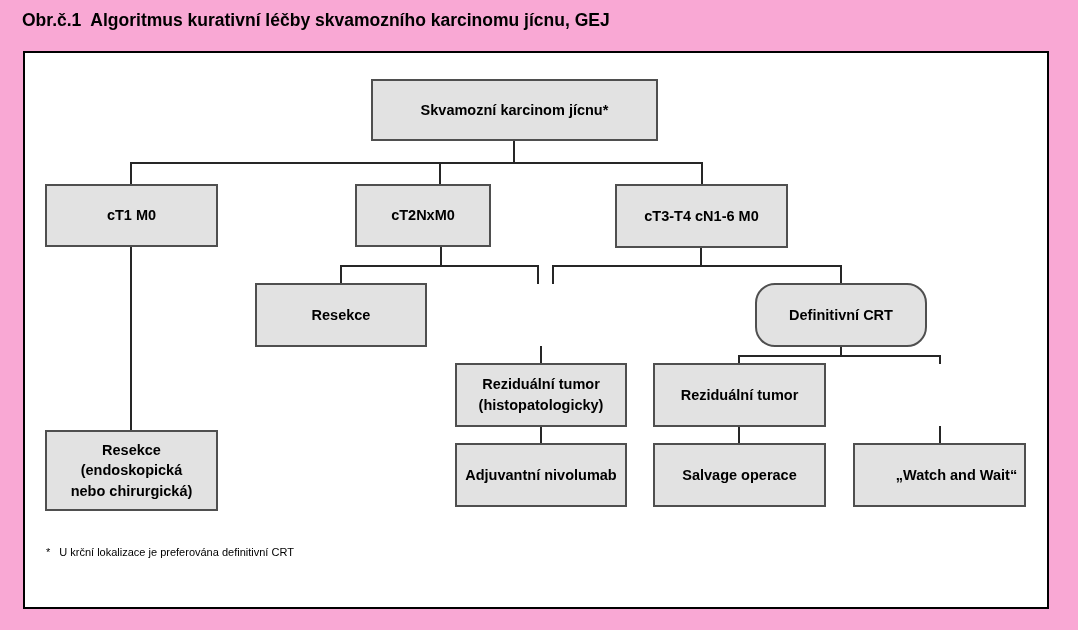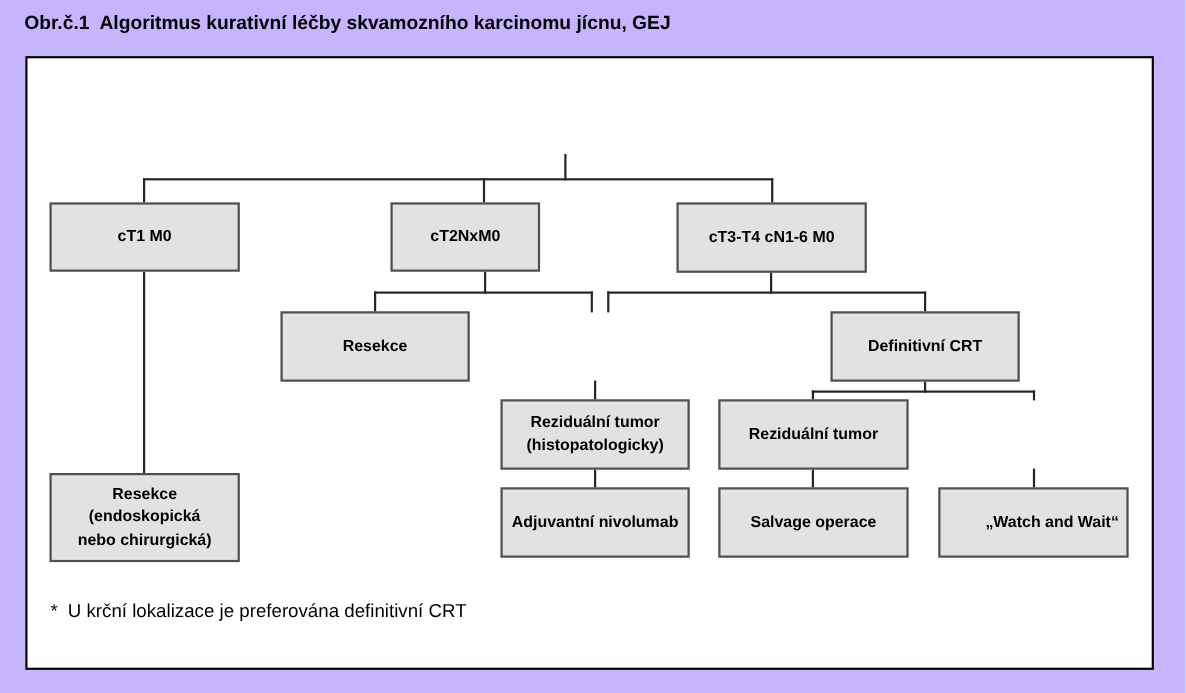--- a/index.html
+++ b/index.html
@@ -1,20 +1,20 @@
 <!DOCTYPE html>
 <html><head>
 <meta charset="utf-8">
 <style>
   html, body { margin: 0; padding: 0; background: #ffffff; }
   .canvas {
     position: relative;
     width: 1078px;
     height: 630px;
-    background: #c4b5fd;
+    background: #f9a8d4;
     font-family: "Liberation Sans", sans-serif;
     color: #000;
     overflow: hidden;
   }
   .fig-title {
     position: absolute;
     left: 22px;
     top: 10px;
     font-size: 17.5px;
     font-weight: bold;
@@ -50,33 +50,33 @@
     white-space: pre-line;
     padding: 2px 6px;
   }
   
   #n-root   { left: 371px; top: 79px;  width: 287px; height: 62px; }
   #n-ct1    { left: 45px;  top: 184px; width: 173px; height: 63px; }
   #n-ct2    { left: 355px; top: 184px; width: 136px; height: 63px; }
   #n-ct34   { left: 615px; top: 184px; width: 173px; height: 64px; }
   #n-res    { left: 255px; top: 283px; width: 172px; height: 64px; }
   #n-neo    { left: 455px; top: 283px; width: 172px; height: 64px; }
-  #n-def    { left: 755px; top: 283px; width: 172px; height: 64px; }
+  #n-def    { left: 755px; top: 283px; width: 172px; height: 64px; border-radius: 20px; }
   #n-rezh   { left: 455px; top: 363px; width: 172px; height: 64px; }
   #n-rez    { left: 653px; top: 363px; width: 173px; height: 64px; }
   #n-klin   { left: 853px; top: 363px; width: 173px; height: 64px; }
   #n-resend { left: 45px;  top: 430px; width: 173px; height: 81px; }
   #n-adj    { left: 455px; top: 443px; width: 172px; height: 64px; }
   #n-sal    { left: 653px; top: 443px; width: 173px; height: 64px; }
   #n-watch  { left: 853px; top: 443px; width: 173px; height: 64px; padding-left: 40px; }
   .footnote {
     position: absolute;
     left: 46px;
     top: 546px;
-    font-size: 17px;
+    font-size: 11px;
     white-space: nowrap;
   }
   .footnote .marker { margin-right: 9px; }
 </style>
 </head>
 <body>
 
 <div class="canvas">
 
   <div class="fig-title">
@@ -107,20 +107,21 @@
 
   <div class="vline" style="left:840px; top:346px; width:2px; height:11px;"></div>
   <div class="hline" style="left:738px; top:355px; width:203px; height:2px;"></div>
   <div class="vline" style="left:738px; top:355px; width:2px; height:9px;"></div>
   <div class="vline" style="left:939px; top:355px; width:2px; height:9px;"></div>
 
   <div class="vline" style="left:540px; top:426px; width:2px; height:18px;"></div>
   <div class="vline" style="left:738px; top:426px; width:2px; height:18px;"></div>
   <div class="vline" style="left:939px; top:426px; width:2px; height:18px;"></div>
 
+  <div class="node" id="n-root">Skvamozní karcinom jícnu*</div>
   <div class="node" id="n-ct1">cT1 M0</div>
   <div class="node" id="n-ct2">cT2NxM0</div>
   <div class="node" id="n-ct34">cT3-T4 cN1-6 M0</div>
   <div class="node" id="n-res">Resekce</div>
   <div class="node" id="n-def">Definitivní CRT</div>
   <div class="node" id="n-rezh">Reziduální tumor
 (histopatologicky)</div>
   <div class="node" id="n-rez">Reziduální tumor</div>
   <div class="node" id="n-resend">Resekce
 (endoskopická

